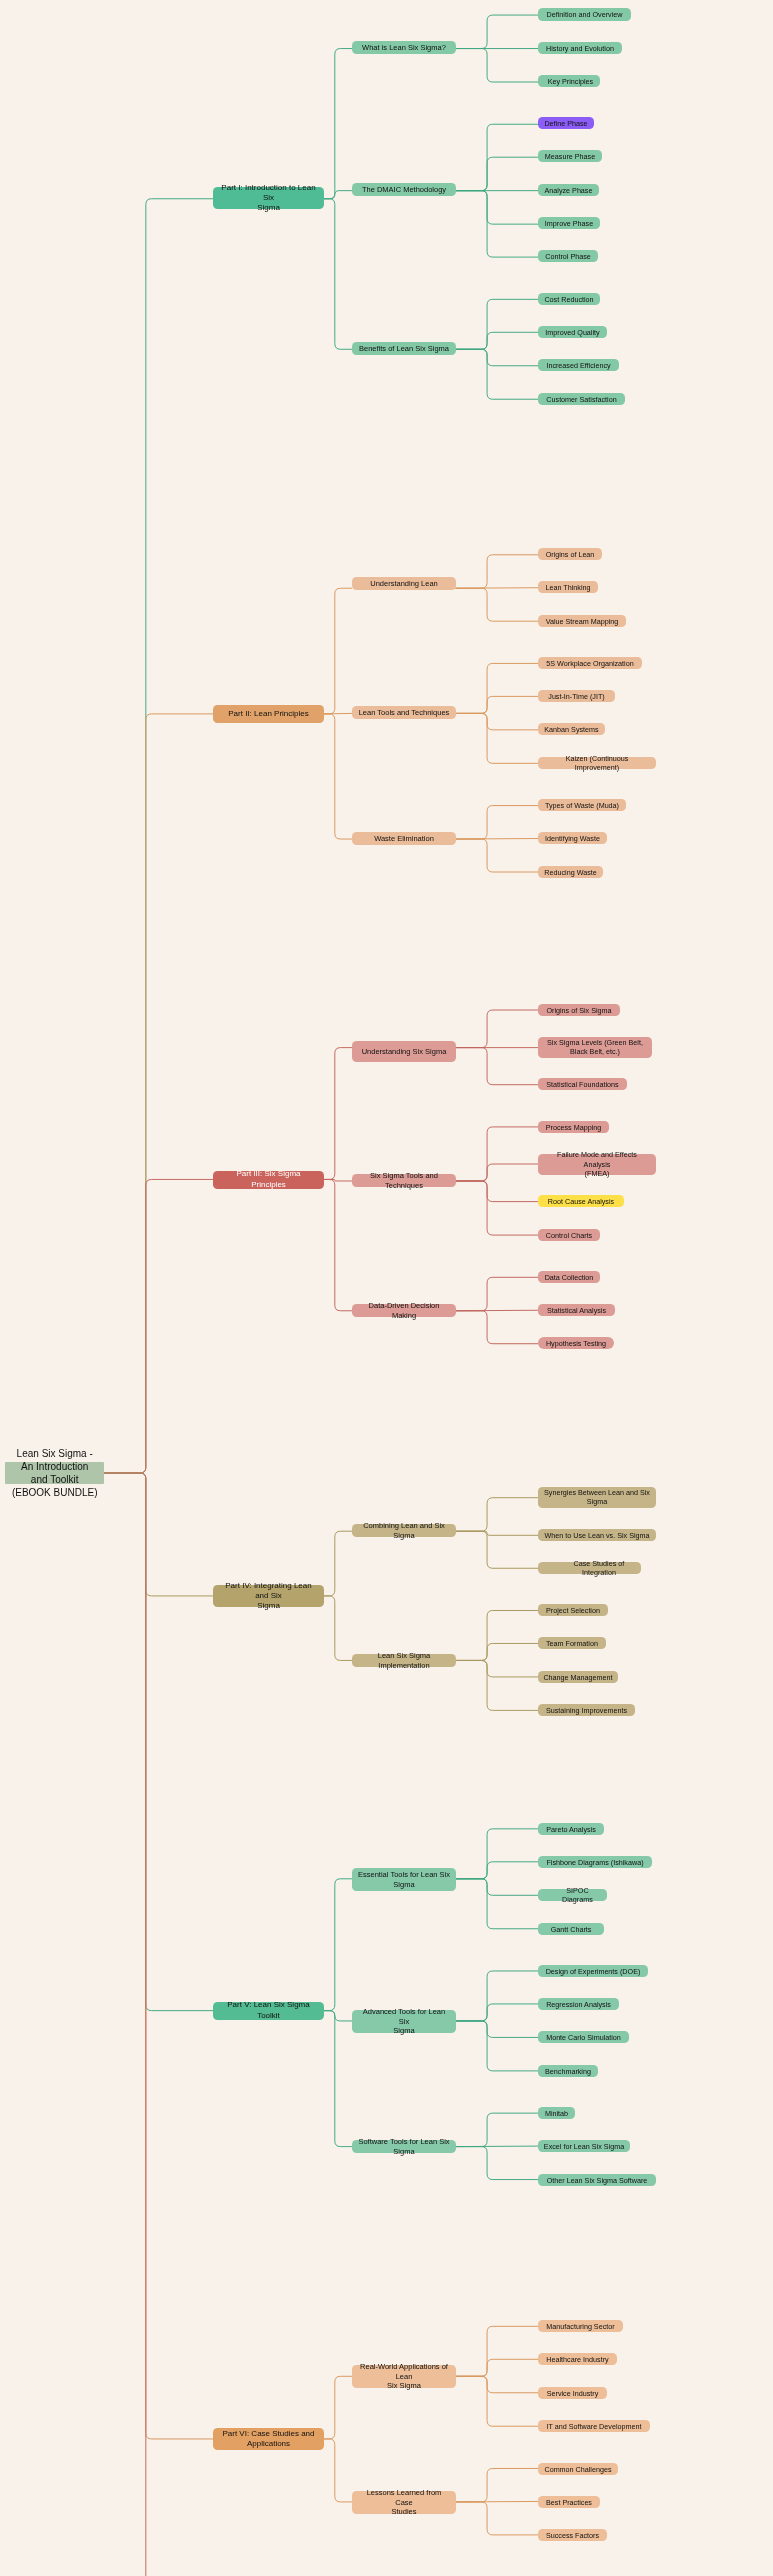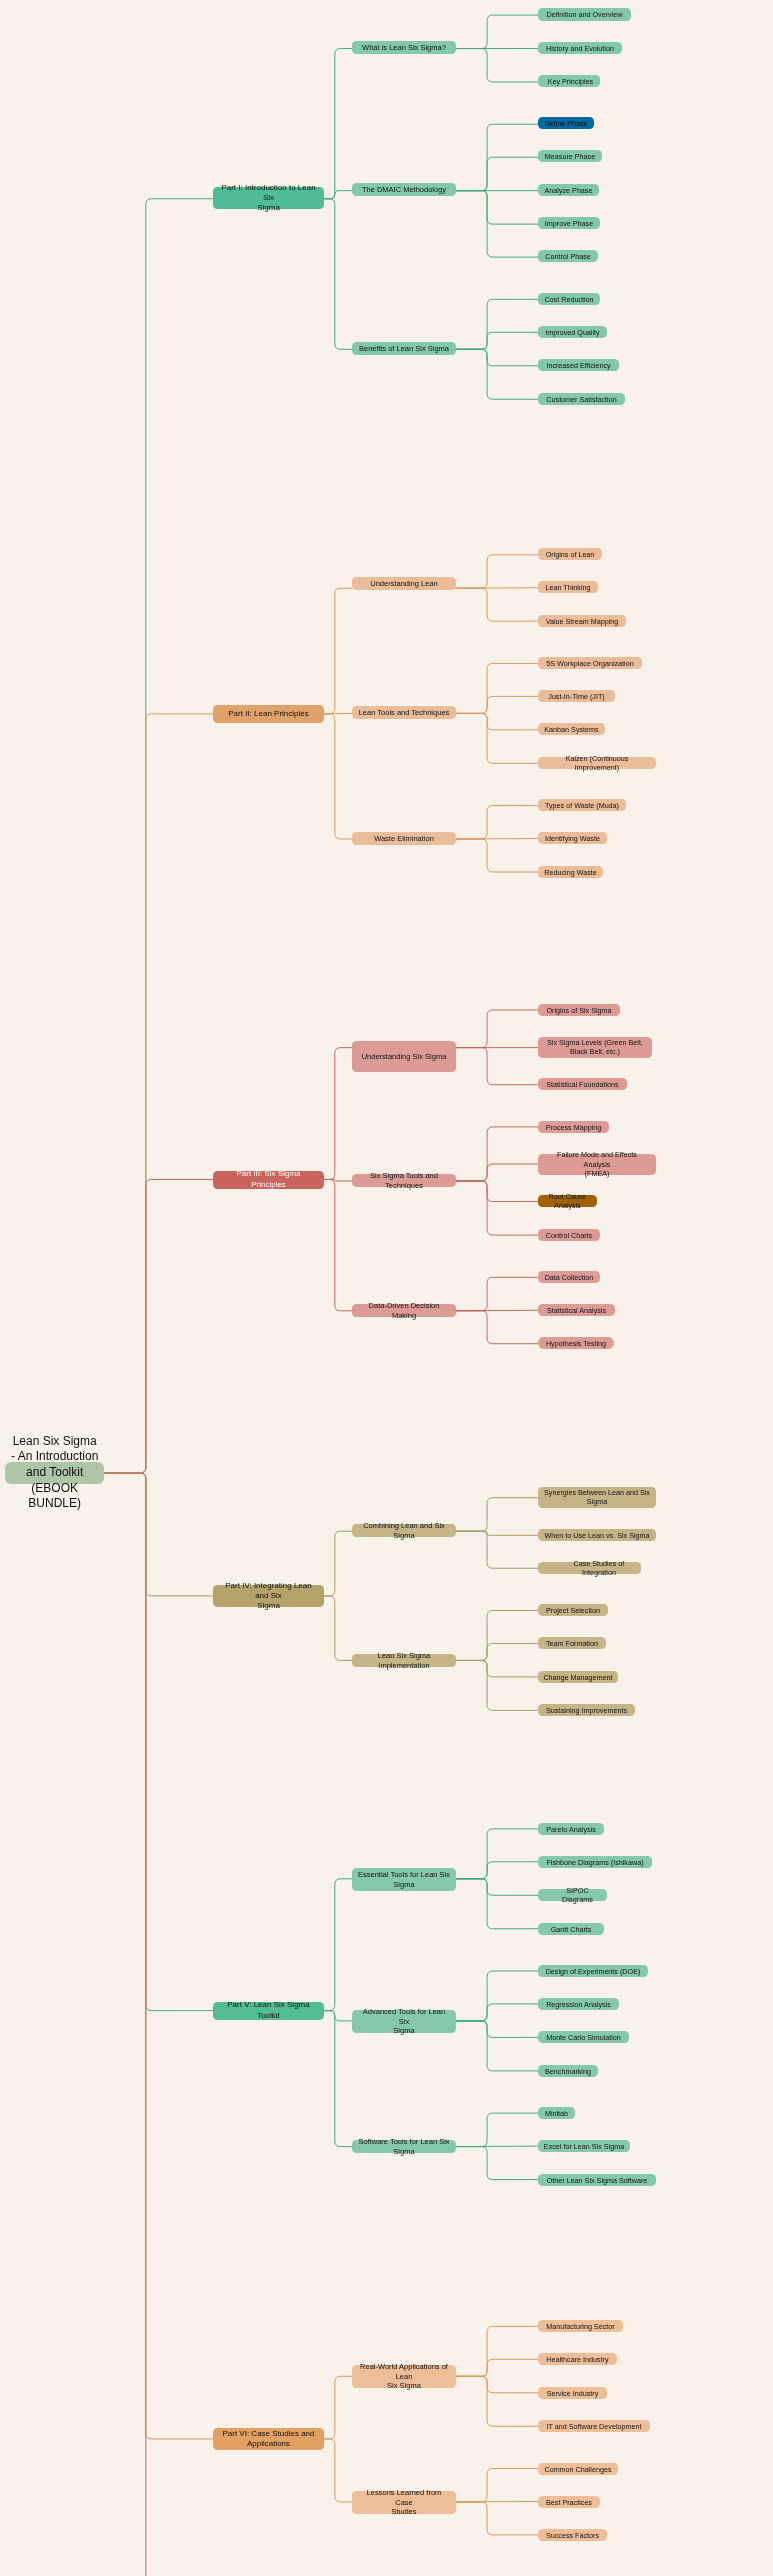--- a/index.html
+++ b/index.html
@@ -28,22 +28,22 @@
     justify-content: center;
     text-align: center;
     border-radius: 4.6px;
     color: #111111;
     line-height: 1.30;
     padding: 2.1px 5.2px;
     z-index: 2;
     white-space: pre-line;
   }
   .node.root {
-    font-size: 12px;
-    border-radius: 6px;
+    font-size: 10px;
+    border-radius: 1px;
   }
   .node.lvl1 { font-size: 8px; }
   .node.lvl2 { font-size: 7.5px; }
   .node.lvl3 { font-size: 7.2px; }
   .node.white-text { color: #FFFFFF; }
 </style>
 </head>
 <body>
 
 <div id="canvas">
@@ -134,21 +134,21 @@
       <path d="M 203 2859 L 272.18 2859 Q 283.18 2859 283.18 2848 L 283.18 2300 Q 283.18 2289 294.18 2289 L 414 2289" fill="none" stroke="#C2675F" stroke-width="1.9" stroke-linecap="round"></path>
       <path d="M 203 2859 L 272.18 2859 Q 283.18 2859 283.18 2870 L 283.18 3086.7 Q 283.18 3097.7 294.18 3097.7 L 414 3097.7" fill="none" stroke="#A8985F" stroke-width="1.9" stroke-linecap="round"></path>
       <path d="M 203 2859 L 272.18 2859 Q 283.18 2859 283.18 2870 L 283.18 3892 Q 283.18 3903 294.18 3903 L 414 3903" fill="none" stroke="#3FA882" stroke-width="1.9" stroke-linecap="round"></path>
       <path d="M 203 2859 L 272.18 2859 Q 283.18 2859 283.18 2870 L 283.18 4723.7 Q 283.18 4734.7 294.18 4734.7 L 414 4734.7" fill="none" stroke="#D9985E" stroke-width="1.9" stroke-linecap="round"></path>
       <path d="M 203 2859 L 272.18 2859 Q 283.18 2859 283.18 2870 L 283.18 5322.7 Q 283.18 5333.7 294.18 5333.7 L 414 5333.7" fill="none" stroke="#C2675F" stroke-width="1.9" stroke-linecap="round"></path>
     </svg>
 <div class="node lvl3" style="left: 538px; top: 8.2px; width: 93px; height: 12.4px; background: rgb(132, 201, 166);">Definition and Overview</div>
     <div class="node lvl3" style="left: 538px; top: 42px; width: 84px; height: 12.4px; background: rgb(132, 201, 166);">History and Evolution</div>
     <div class="node lvl3" style="left: 538px; top: 75px; width: 62px; height: 12.4px; background: rgb(132, 201, 166); padding-left: 8px;">Key Principles</div>
     <div class="node lvl2" style="left: 352px; top: 41px; width: 104px; height: 13.4px; background: rgb(132, 201, 166);">What is Lean Six Sigma?</div>
-    <div class="node lvl3" style="left: 538px; top: 117px; width: 56px; height: 12.4px; background: #0369a1;">Define Phase</div>
+    <div class="node lvl3" style="left: 538px; top: 117px; width: 56px; height: 12.4px; background: #8b5cf6;">Define Phase</div>
     <div class="node lvl3" style="left: 538px; top: 150px; width: 64px; height: 12.4px; background: rgb(132, 201, 166);">Measure Phase</div>
     <div class="node lvl3" style="left: 538px; top: 184px; width: 61px; height: 12.4px; background: rgb(132, 201, 166);">Analyze Phase</div>
     <div class="node lvl3" style="left: 538px; top: 217px; width: 62px; height: 12.4px; background: rgb(132, 201, 166);">Improve Phase</div>
     <div class="node lvl3" style="left: 538px; top: 250px; width: 60px; height: 12.4px; background: rgb(132, 201, 166);">Control Phase</div>
     <div class="node lvl2" style="left: 352px; top: 183px; width: 104px; height: 13.4px; background: rgb(132, 201, 166);">The DMAIC Methodology</div>
     <div class="node lvl3" style="left: 538px; top: 293px; width: 62px; height: 12.4px; background: rgb(132, 201, 166);">Cost Reduction</div>
     <div class="node lvl3" style="left: 538px; top: 326px; width: 69px; height: 12.4px; background: rgb(132, 201, 166);">Improved Quality</div>
     <div class="node lvl3" style="left: 538px; top: 359px; width: 81px; height: 12.4px; background: rgb(132, 201, 166);">Increased Efficiency</div>
     <div class="node lvl3" style="left: 538px; top: 393px; width: 87px; height: 12.4px; background: rgb(132, 201, 166);">Customer Satisfaction</div>
     <div class="node lvl2" style="left: 352px; top: 342px; width: 104px; height: 13.4px; background: rgb(132, 201, 166);">Benefits of Lean Six Sigma</div>
@@ -165,25 +165,25 @@
     <div class="node lvl2" style="left: 352px; top: 706px; width: 104px; height: 13.4px; background: rgb(235, 188, 153);">Lean Tools and Techniques</div>
     <div class="node lvl3" style="left: 538px; top: 799px; width: 88px; height: 12.4px; background: rgb(235, 188, 153);">Types of Waste (Muda)</div>
     <div class="node lvl3" style="left: 538px; top: 832px; width: 69px; height: 12.4px; background: rgb(235, 188, 153);">Identifying Waste</div>
     <div class="node lvl3" style="left: 538px; top: 866px; width: 65px; height: 12.4px; background: rgb(235, 188, 153);">Reducing Waste</div>
     <div class="node lvl2" style="left: 352px; top: 832px; width: 104px; height: 13.4px; background: rgb(235, 188, 153);">Waste Elimination</div>
     <div class="node lvl1" style="left: 213px; top: 705px; width: 111px; height: 17.5px; background: rgb(224, 162, 105);">Part II: Lean Principles</div>
     <div class="node lvl3" style="left: 538px; top: 1004px; width: 82px; height: 12.4px; background: rgb(220, 156, 149);">Origins of Six Sigma</div>
     <div class="node lvl3" style="left: 538px; top: 1037px; width: 114px; height: 20.6px; background: rgb(220, 156, 149);">Six Sigma Levels (Green Belt,
 Black Belt, etc.)</div>
     <div class="node lvl3" style="left: 538px; top: 1078px; width: 89px; height: 12.4px; background: rgb(220, 156, 149);">Statistical Foundations</div>
-    <div class="node lvl2" style="left: 352px; top: 1041px; width: 104px; height: 31px; background: rgb(220, 156, 149);">Understanding Six Sigma</div>
+    <div class="node lvl2" style="left: 352px; top: 1041px; width: 104px; height: 21px; background: rgb(220, 156, 149);">Understanding Six Sigma</div>
     <div class="node lvl3" style="left: 538px; top: 1121px; width: 71px; height: 12.4px; background: rgb(220, 156, 149);">Process Mapping</div>
     <div class="node lvl3" style="left: 538px; top: 1154px; width: 118px; height: 20.6px; background: rgb(220, 156, 149);">Failure Mode and Effects Analysis
 (FMEA)</div>
-    <div class="node lvl3" style="left: 538px; top: 1195px; width: 59px; height: 12.4px; background: #a16207;">Root Cause Analysis</div>
+    <div class="node lvl3" style="left: 538px; top: 1195px; width: 86px; height: 12.4px; background: #fde047;">Root Cause Analysis</div>
     <div class="node lvl3" style="left: 538px; top: 1229px; width: 62px; height: 12.4px; background: rgb(220, 156, 149);">Control Charts</div>
     <div class="node lvl2" style="left: 352px; top: 1174px; width: 104px; height: 13.4px; background: rgb(220, 156, 149);">Six Sigma Tools and Techniques</div>
     <div class="node lvl3" style="left: 538px; top: 1271px; width: 62px; height: 12.4px; background: rgb(220, 156, 149);">Data Collection</div>
     <div class="node lvl3" style="left: 538px; top: 1304px; width: 77px; height: 12.4px; background: rgb(220, 156, 149);">Statistical Analysis</div>
     <div class="node lvl3" style="left: 538px; top: 1337px; width: 76px; height: 12.4px; background: rgb(220, 156, 149); border-radius: 6px;">Hypothesis Testing</div>
     <div class="node lvl2" style="left: 352px; top: 1304px; width: 104px; height: 13.4px; background: rgb(220, 156, 149);">Data-Driven Decision Making</div>
     <div class="node lvl1 white-text" style="left: 213px; top: 1171px; width: 111px; height: 17.5px; background: rgb(201, 99, 92);">Part III: Six Sigma Principles</div>
     <div class="node lvl3" style="left: 538px; top: 1487px; width: 118px; height: 20.6px; background: rgb(196, 180, 135);">Synergies Between Lean and Six
 Sigma</div>
     <div class="node lvl3" style="left: 538px; top: 1529px; width: 118px; height: 12.4px; background: rgb(196, 180, 135);">When to Use Lean vs. Six Sigma</div>

